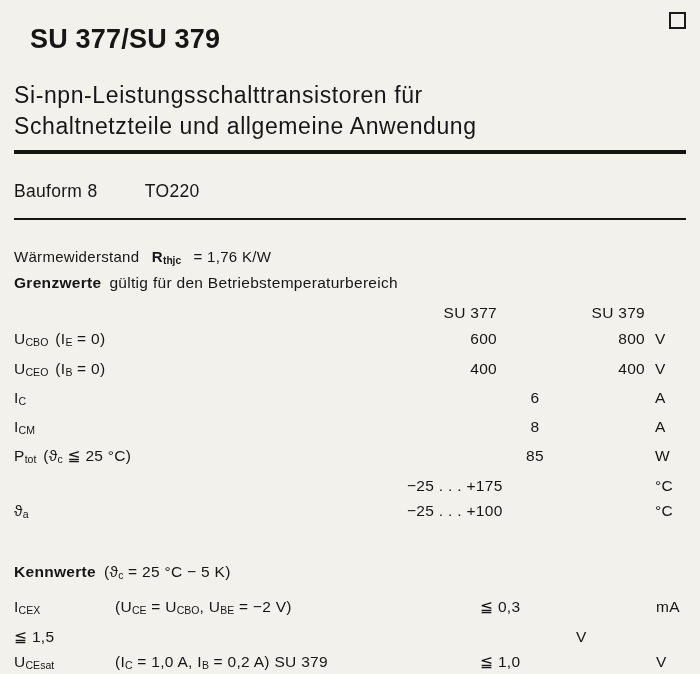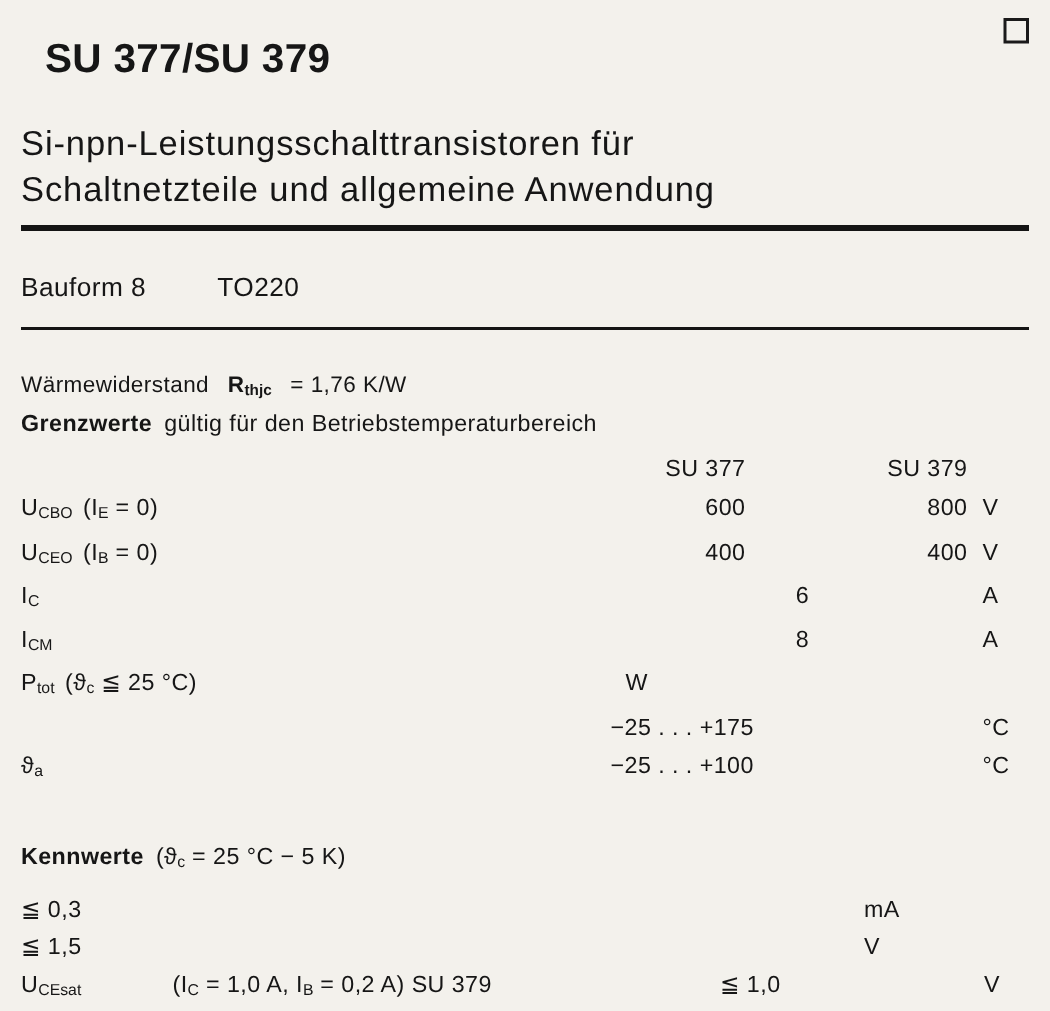--- a/index.html
+++ b/index.html
@@ -139,20 +139,21 @@
       </div>
 
       <div class="grow">
         <span class="lbl"><span>I<sub>CM</sub></span></span>
         <span class="vc">8</span>
         <span class="unit">A</span>
       </div>
 
       <div class="grow">
         <span class="lbl"><span>P<sub>tot</sub></span><span class="cond">(ϑ<sub>c</sub>  ≦ 25 °C)</span></span>
+        <span class="vc">85</span>
         <span class="unit">W</span>
       </div>
 
       <div class="grow">
         <span class="vr">−25 . . . +175</span>
         <span class="unit">°C</span>
       </div>
 
       <div class="grow">
         <span class="lbl"><span>ϑ<sub>a</sub></span></span>
@@ -164,20 +165,21 @@
   </section>
 
   <section>
     <div class="sec-heading k">
       <b>Kennwerte</b><span class="rest">(ϑ<sub>c</sub>  =  25 °C − 5 K)</span>
     </div>
 
     <div class="kenn-rows">
 
       <div class="krow">
+        <span class="lbl"><span class="ksym">I<sub>CEX</sub></span><span>(U<sub>CE</sub> = U<sub>CBO</sub>, U<sub>BE</sub> = −2 V)</span></span>
         <span class="v1">≦  0,3</span>
         <span class="v2"></span>
         <span class="unit">mA</span>
       </div>
 
       <div class="krow">
         <span class="v1">≦  1,5</span>
         <span class="v2"></span>
         <span class="unit">V</span>
       </div>

